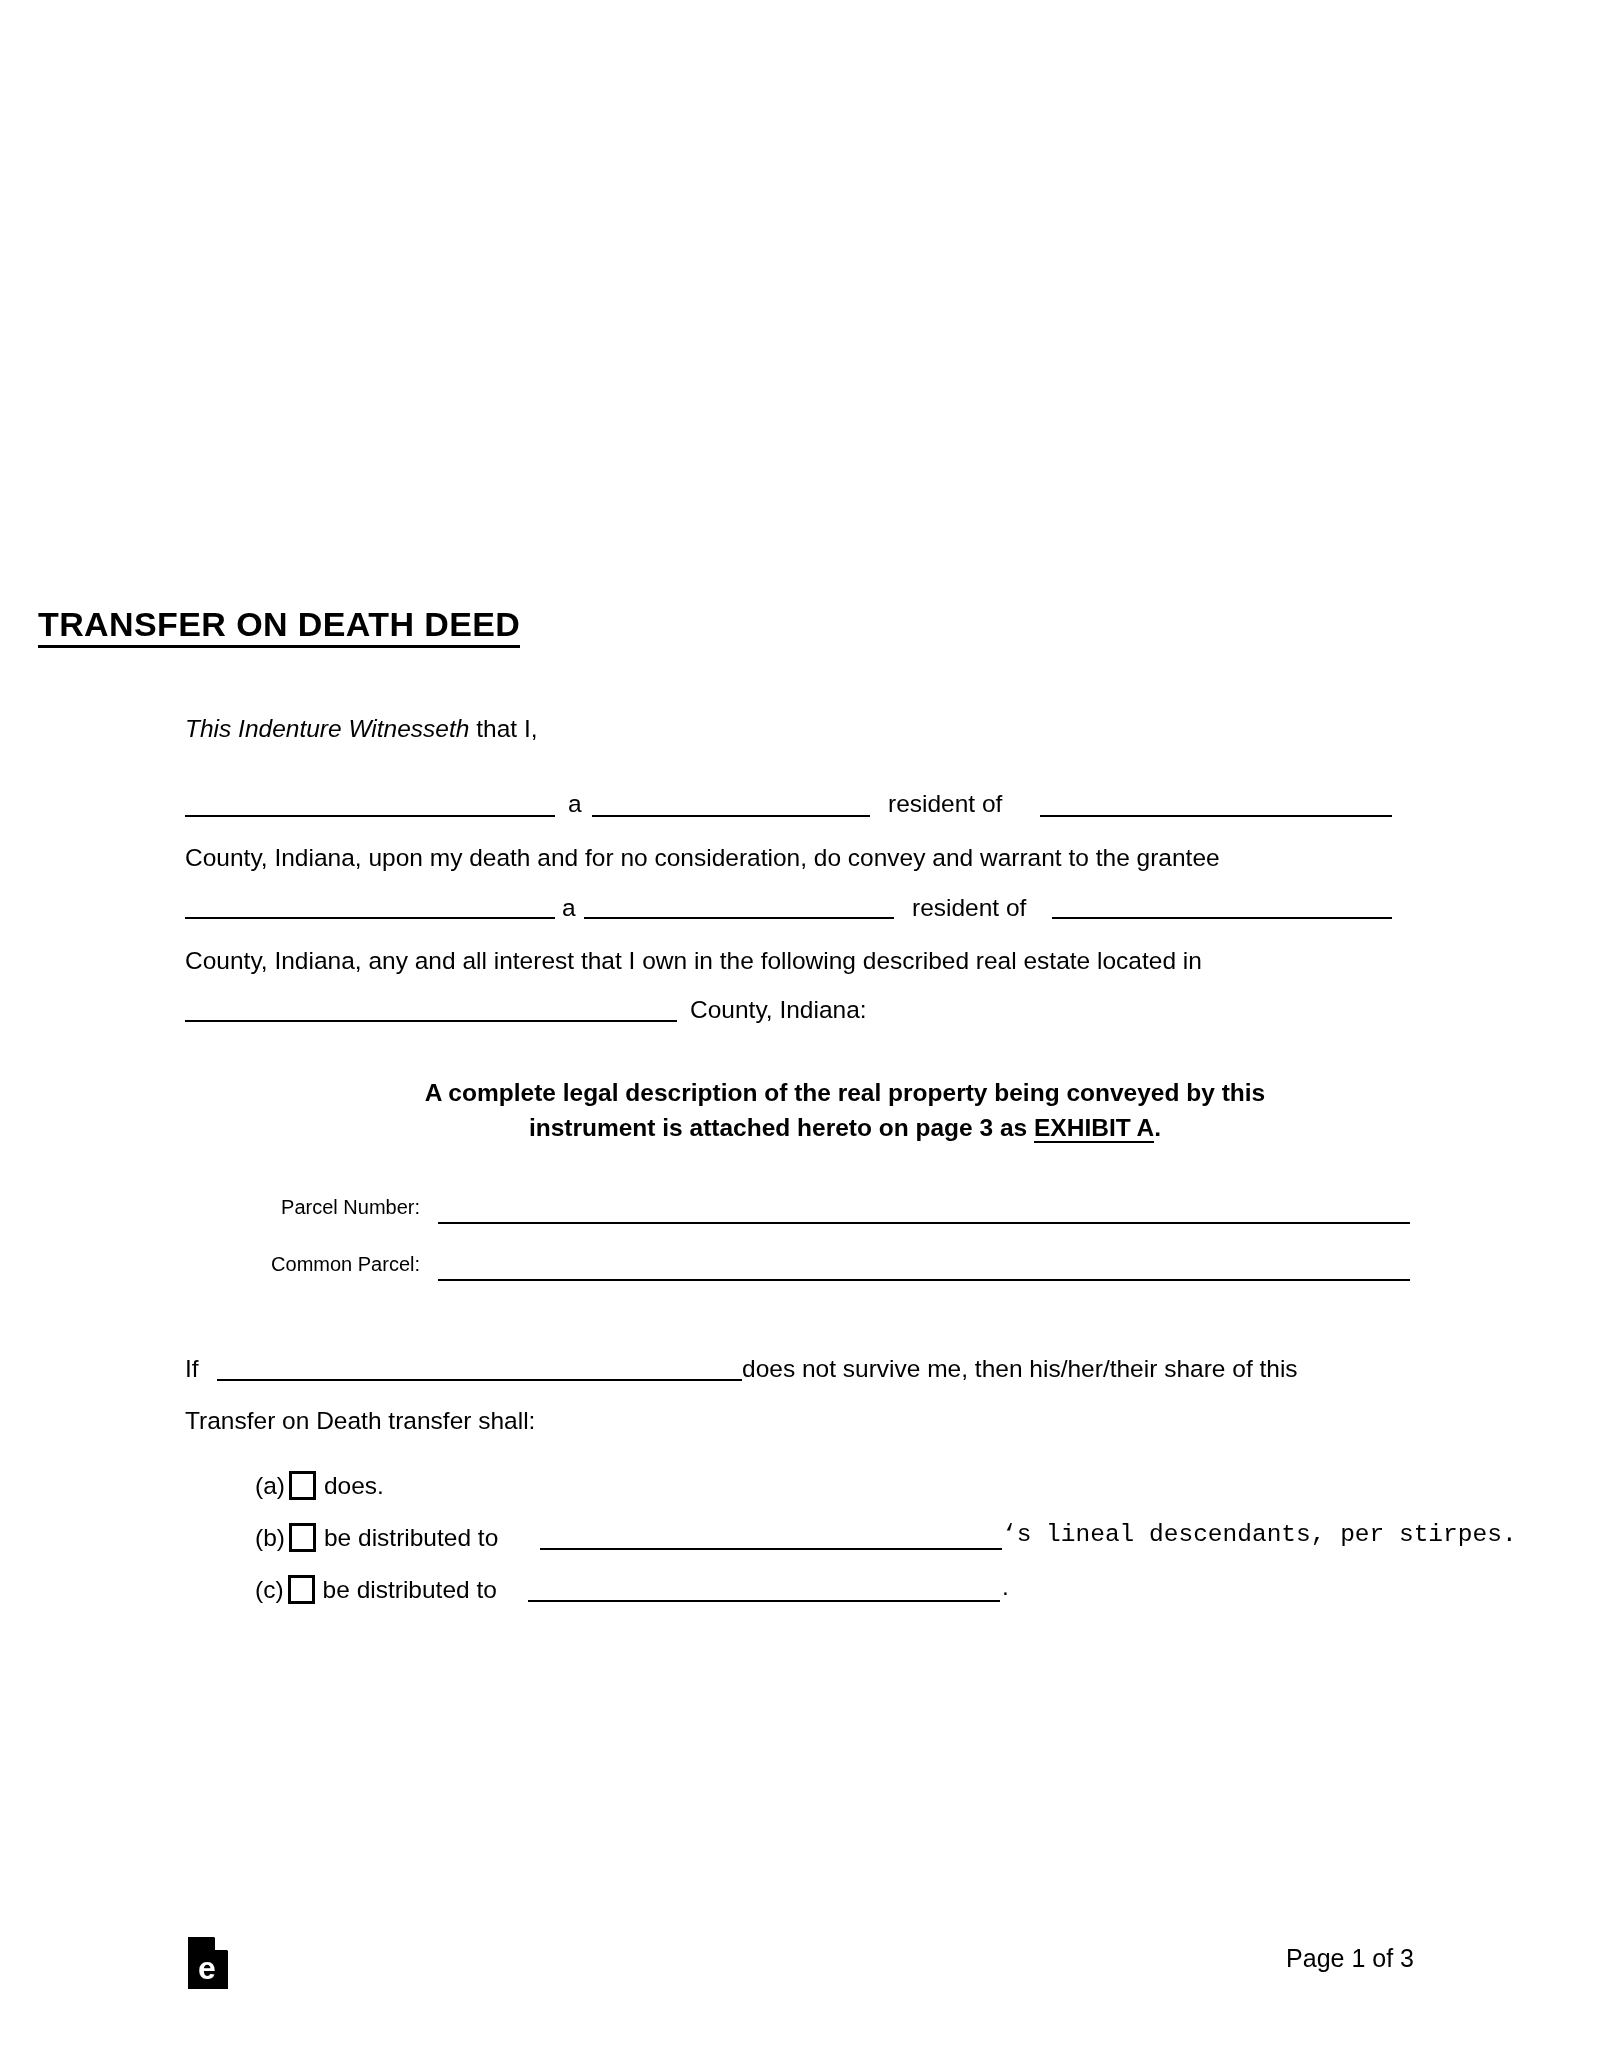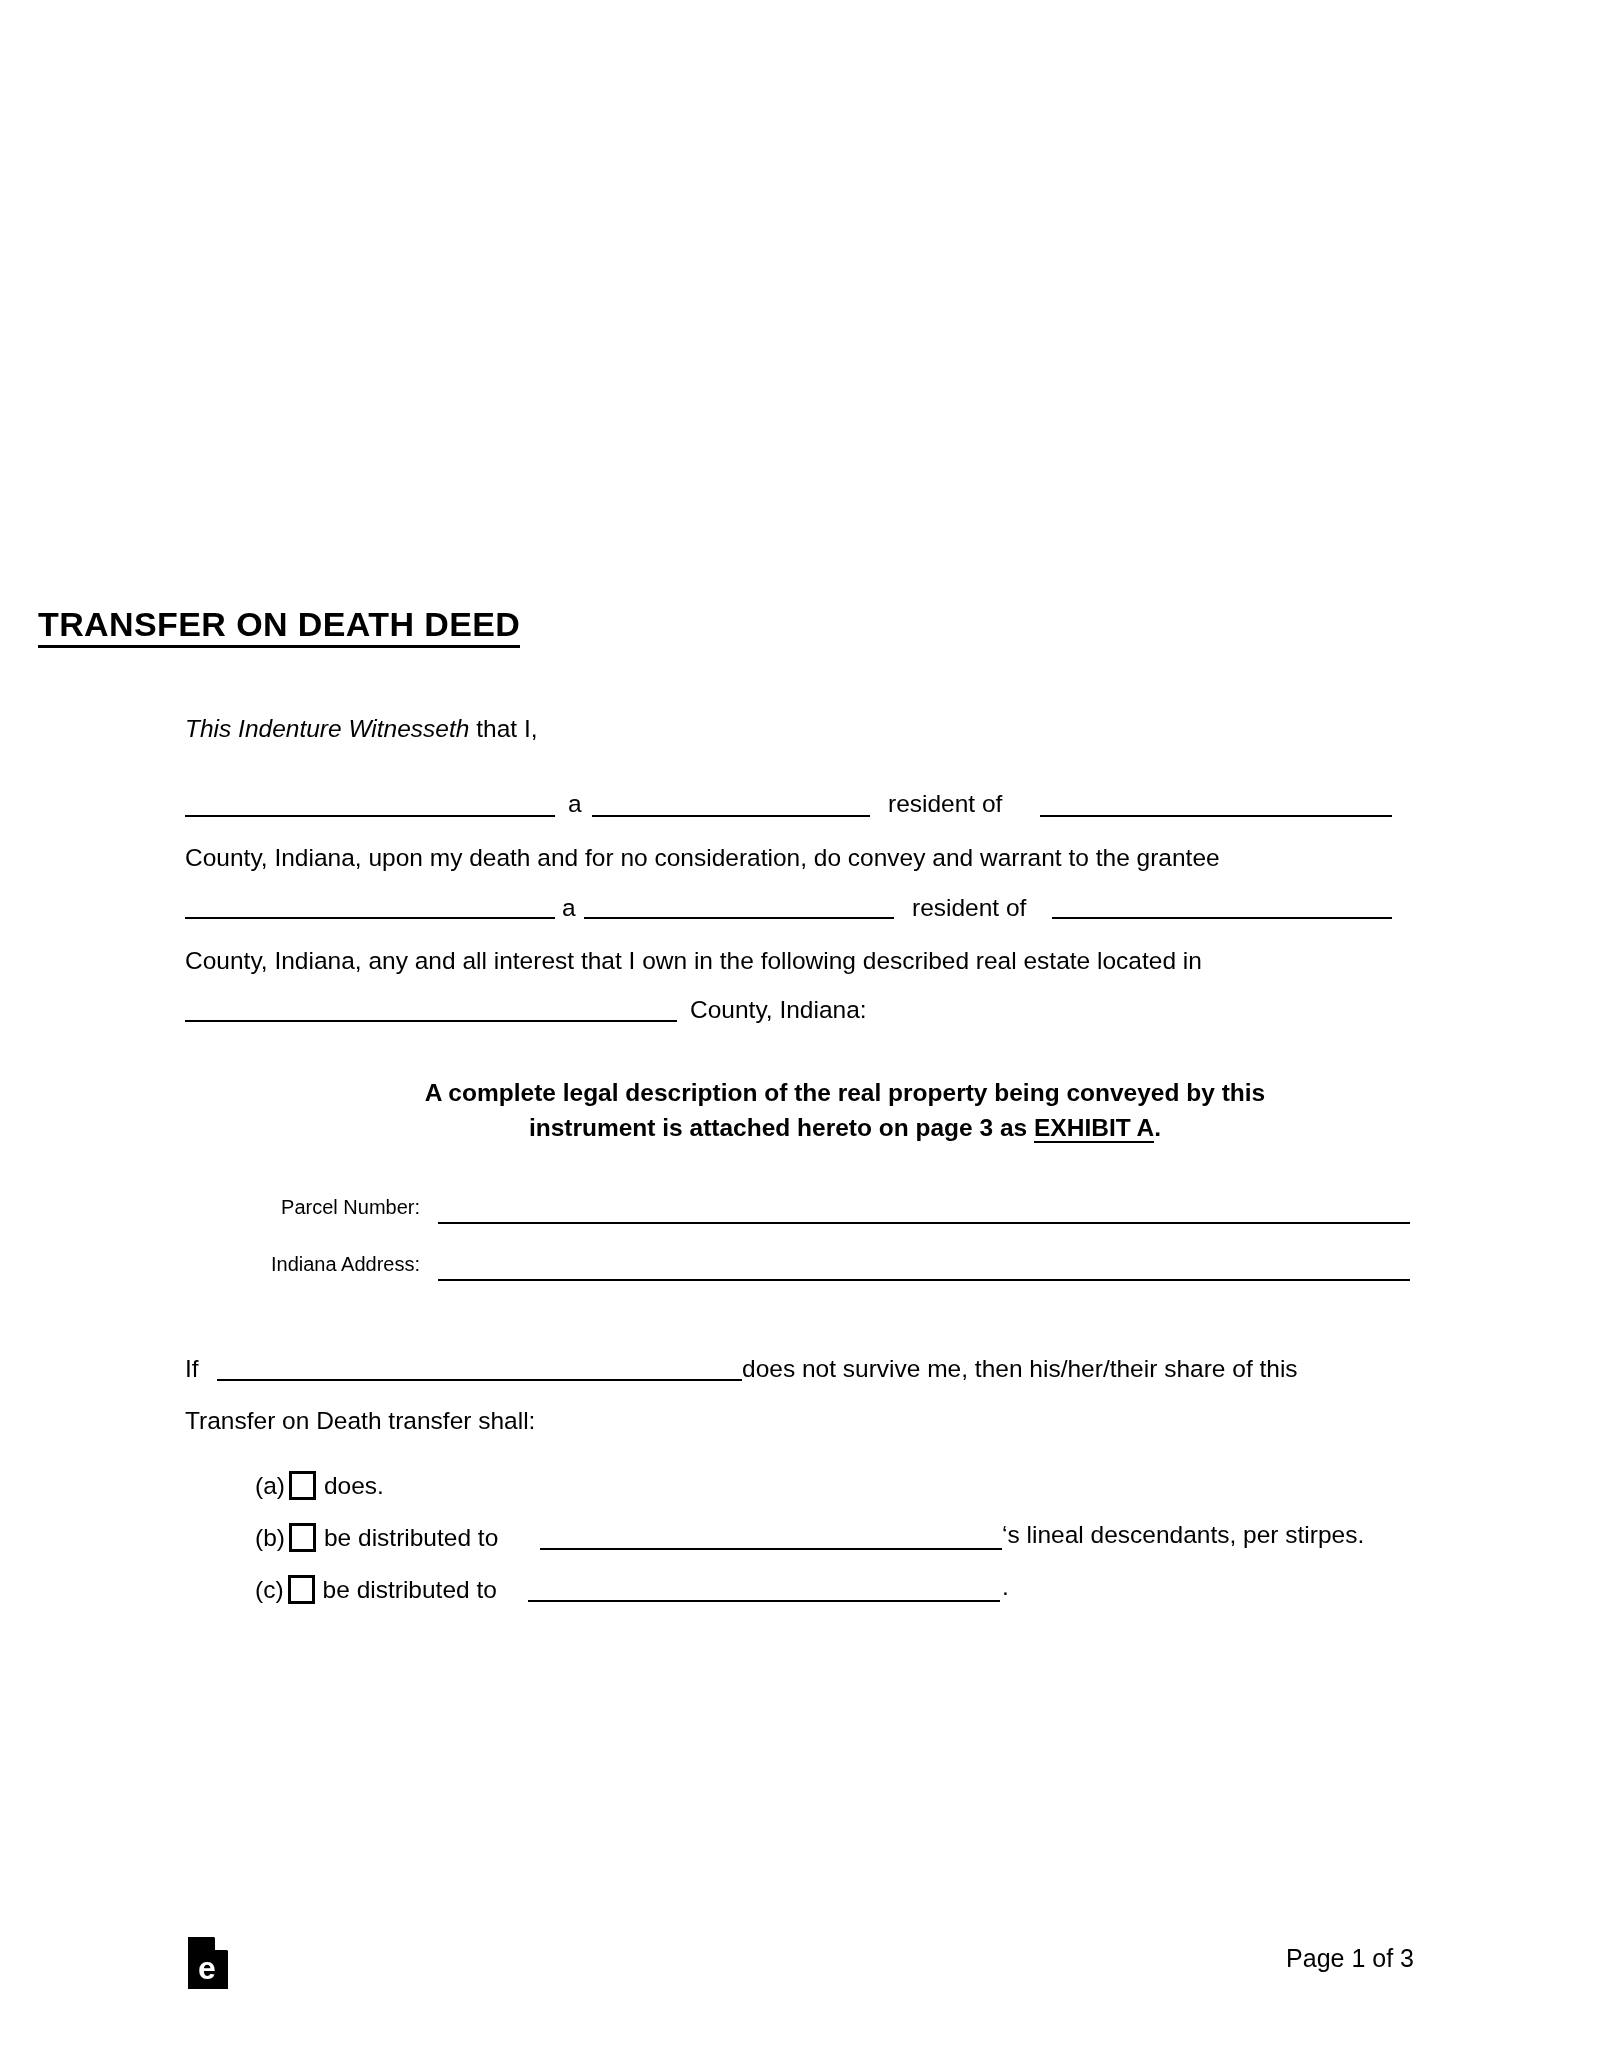--- a/index.html
+++ b/index.html
@@ -145,41 +145,41 @@
   <div class="body-line" style="left:690px; top:998px;">County, Indiana:</div>
 
   <div class="exhibit">
     <div>A complete legal description of the real property being conveyed by this</div>
     <div><span>instrument is attached hereto on page 3 as </span><u>EXHIBIT A</u><span>.</span></div>
   </div>
 
   <div class="field-label" style="left:160px; top:1196px; width:260px;">Parcel Number:</div>
   <div class="rule" style="left:438px; top:1222px; width:972px;"></div>
 
-  <div class="field-label" style="left:140px; top:1253px; width:280px;">Indiana Address:</div>
+  <div class="field-label" style="left:140px; top:1253px; width:280px;">Common Parcel:</div>
   <div class="rule" style="left:438px; top:1279px; width:972px;"></div>
 
   <div class="body-line" style="left:185px; top:1357px;">If</div>
   <div class="rule" style="left:217px; top:1379px; width:525px;"></div>
   <div class="body-line" style="left:742px; top:1357px;">does not survive me, then his/her/their share of this</div>
   <div class="body-line" style="left:185px; top:1409px;">Transfer on Death transfer shall:</div>
 
   <div class="opt-row" style="left:255px; top:1471px;">
     <span class="opt-marker">(a)</span>
     <span class="checkbox"></span>
     <span>does.</span>
   </div>
 
   <div class="opt-row" style="left:255px; top:1523px;">
     <span class="opt-marker">(b)</span>
     <span class="checkbox"></span>
     <span>be distributed to</span>
   </div>
   <div class="rule" style="left:540px; top:1548px; width:462px;"></div>
-  <div class="body-line" style="left:1002px; top:1523px;">‘s lineal descendants, per stirpes.</div>
+  <div class="body-line" style="left:1002px; top:1523px;font-family:Liberation Mono, monospace;">‘s lineal descendants, per stirpes.</div>
 
   <div class="opt-row" style="left:255px; top:1575px;">
     <span class="opt-marker">(c)</span>
     <span class="checkbox"></span>
     <span>be distributed to</span>
   </div>
   <div class="rule" style="left:528px; top:1600px; width:472px;"></div>
   <div class="body-line" style="left:1002px; top:1575px;">.</div>
 
   <div class="footer-logo">

